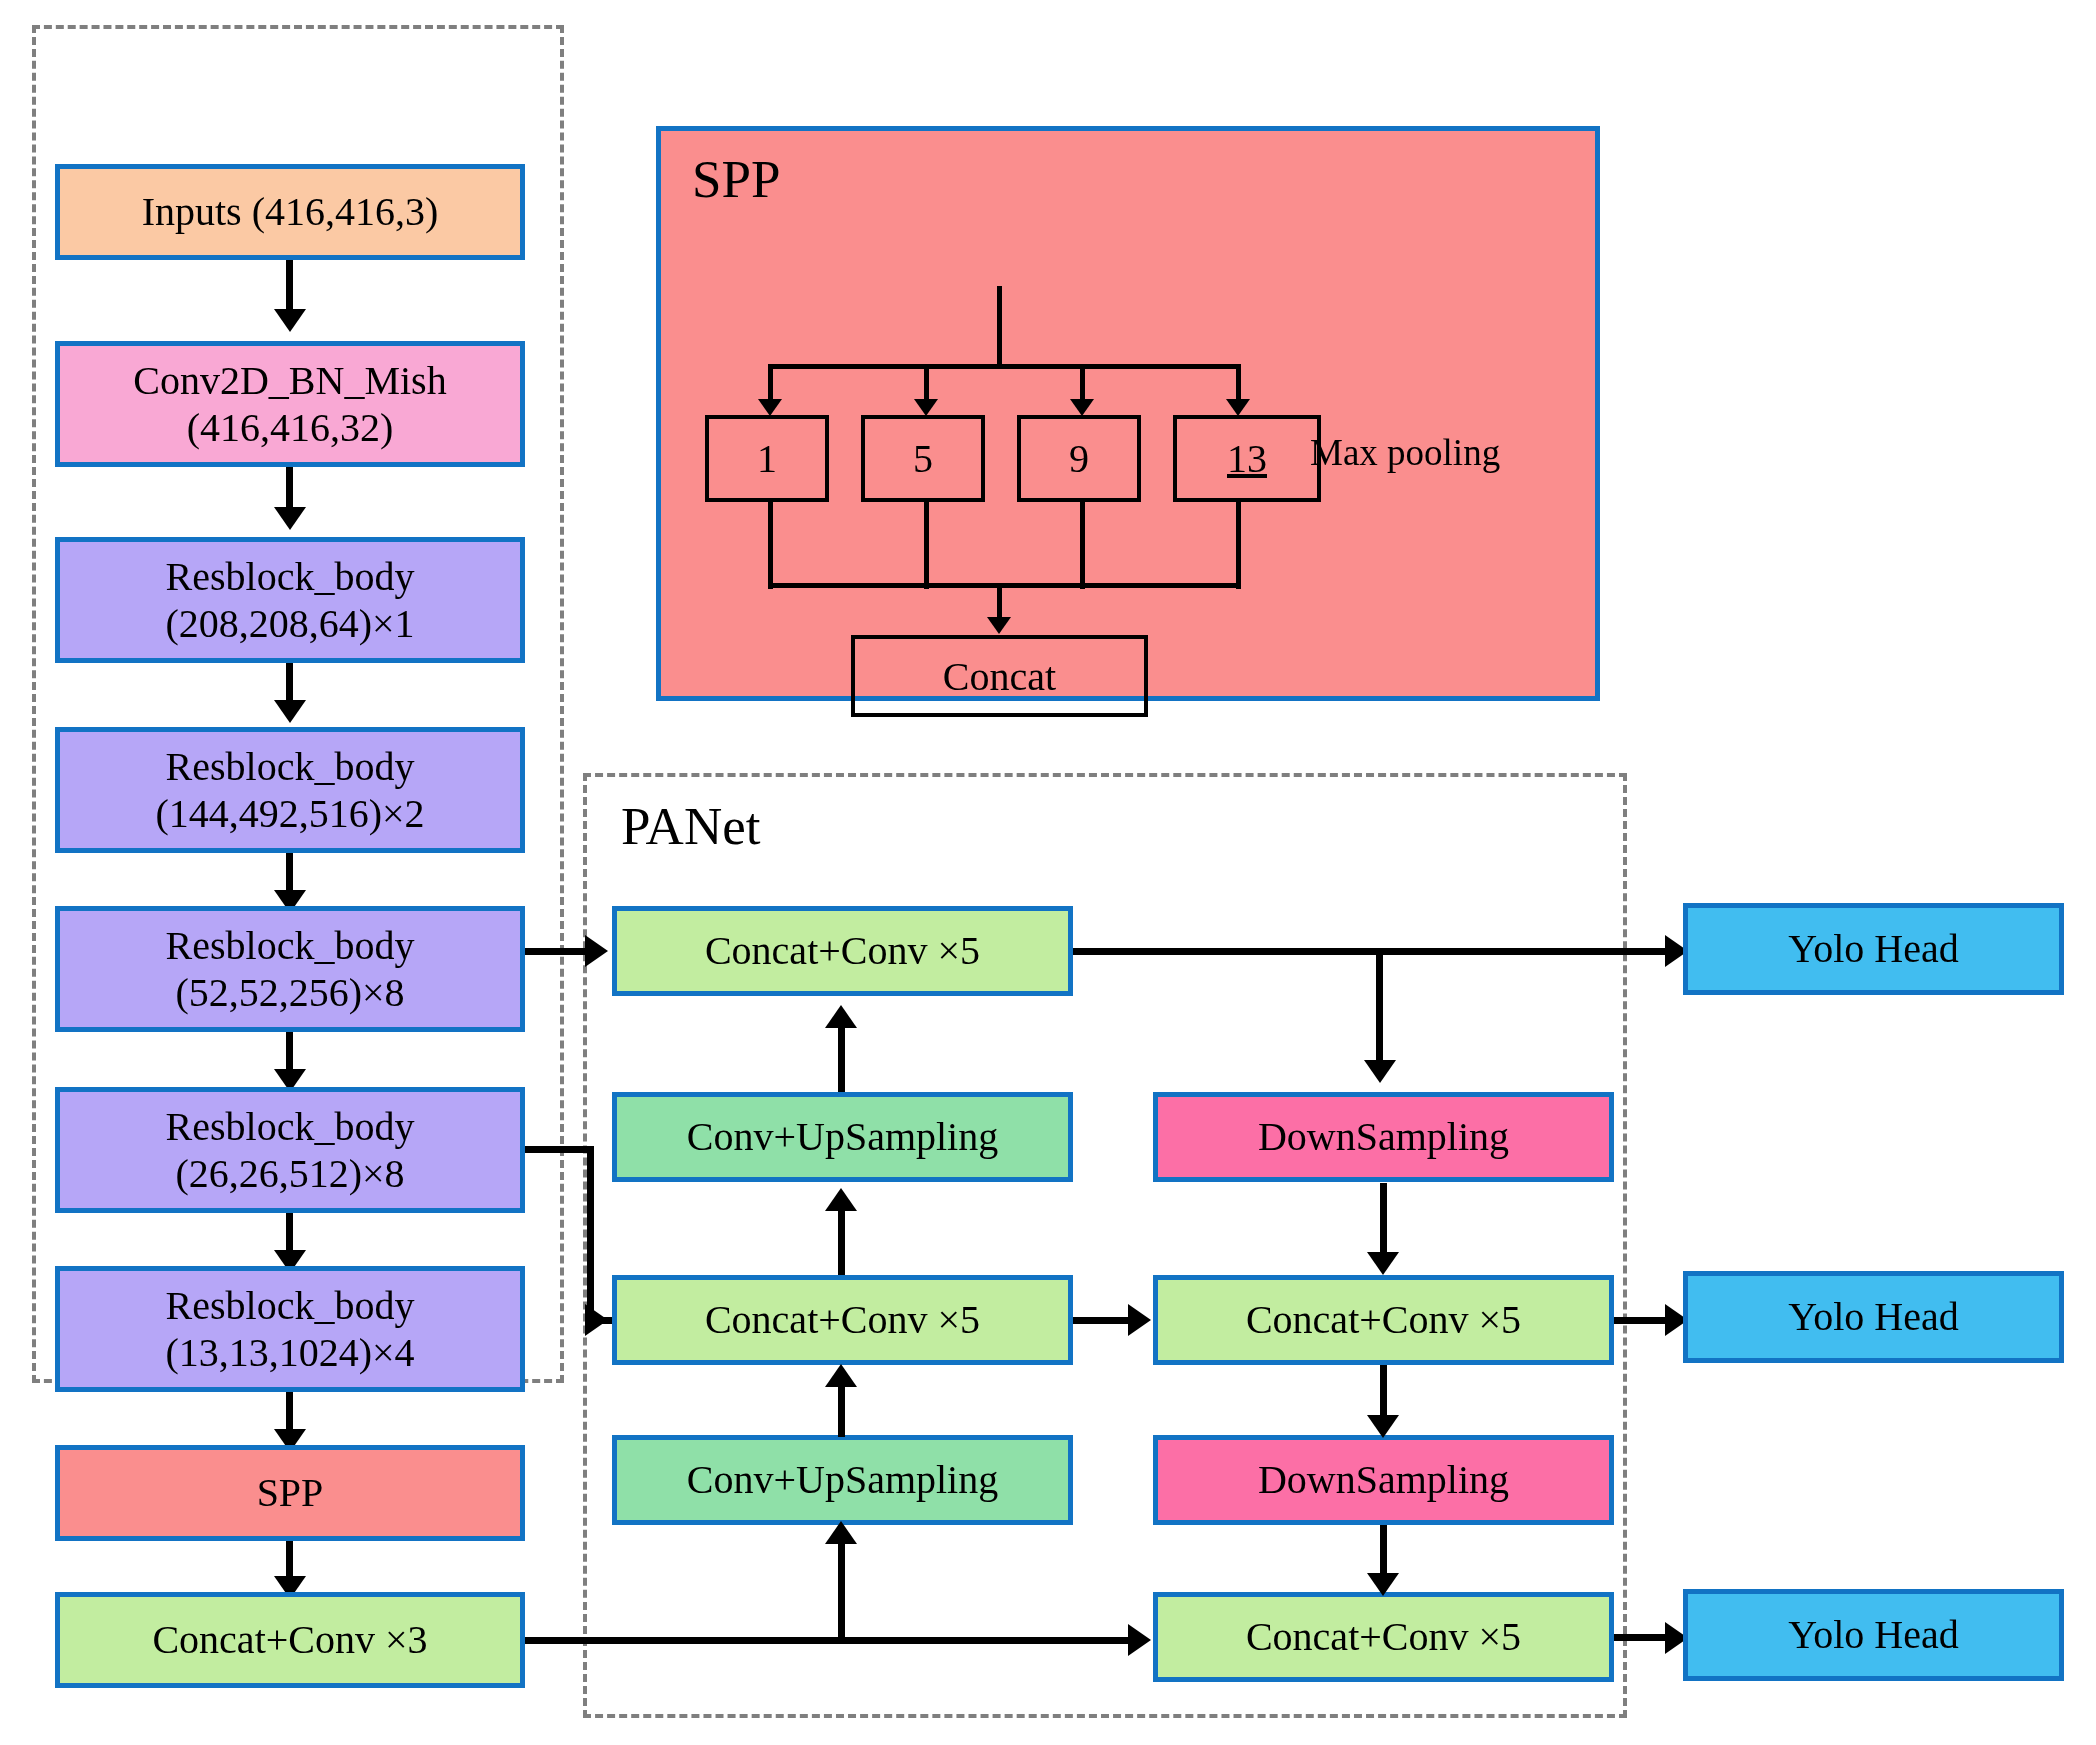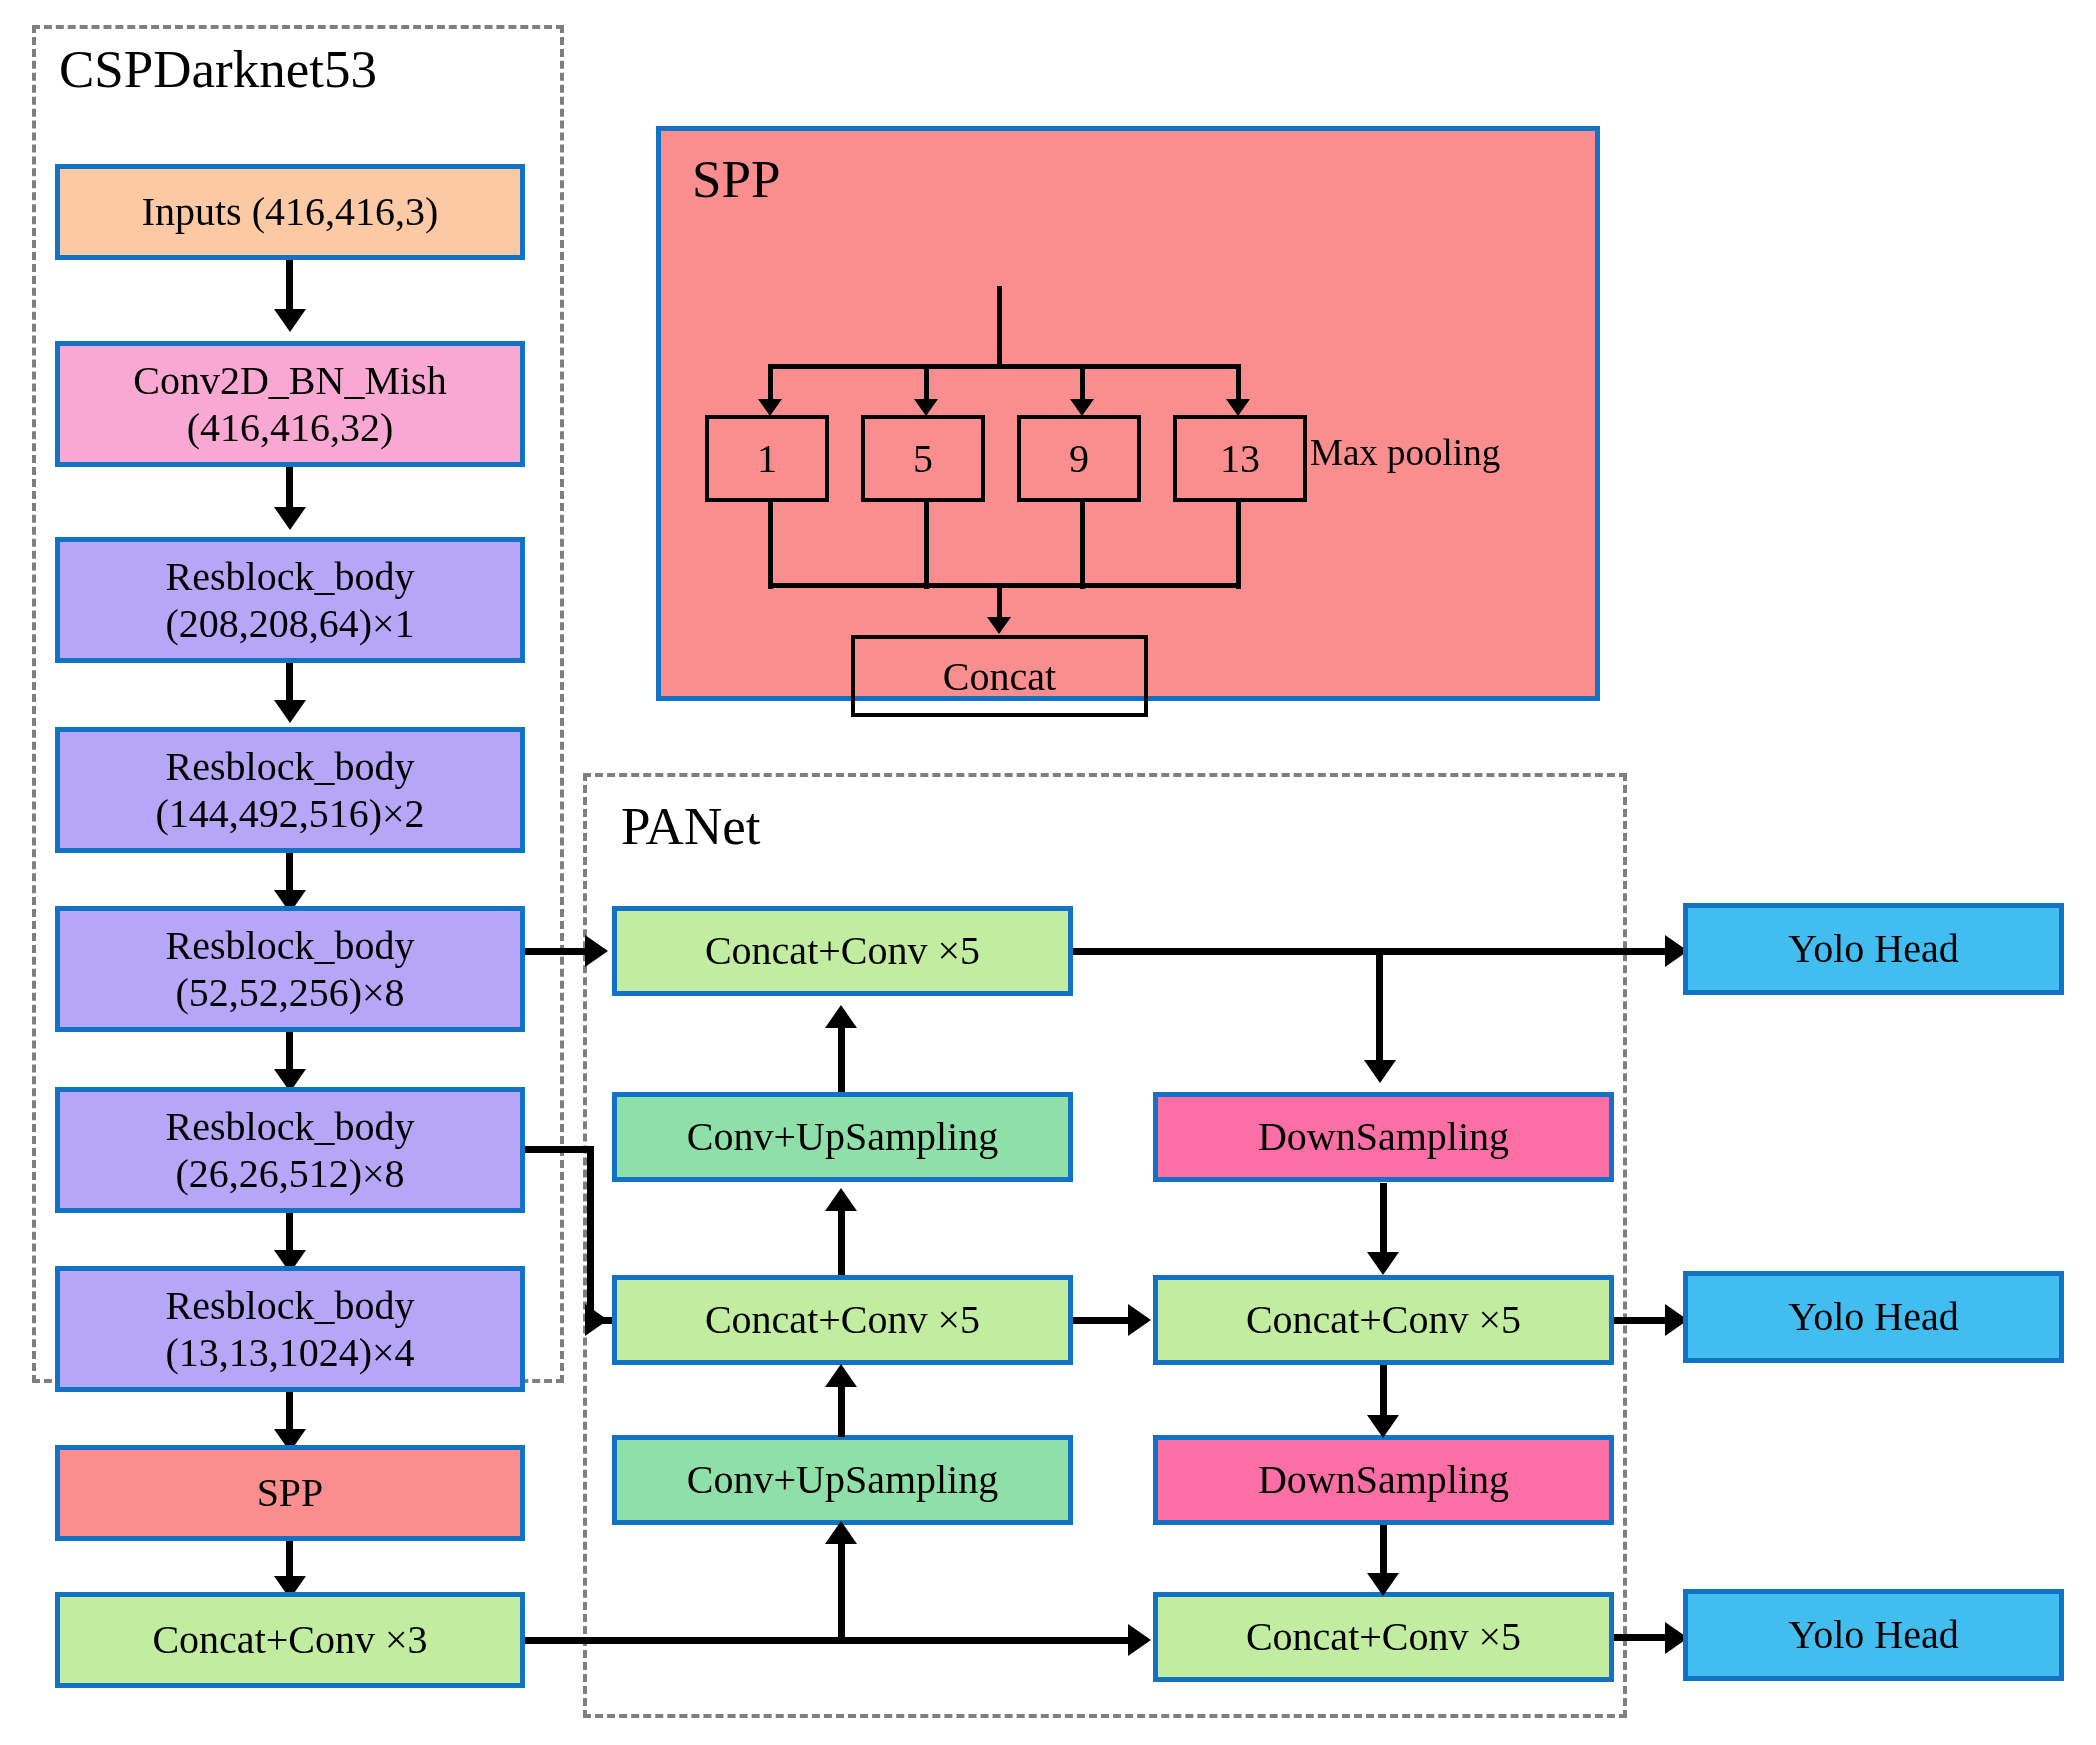--- a/index.html
+++ b/index.html
@@ -45,21 +45,20 @@
   .ar.up{border-left:16px solid transparent;border-right:16px solid transparent;border-bottom:23px solid #000;}
   .ar.right{border-top:16px solid transparent;border-bottom:16px solid transparent;border-left:23px solid #000;}
   .ar.down.sm{border-left:12.4px solid transparent;border-right:12.4px solid transparent;border-top:17.7px solid #000;}
 </style>
 </head>
 <body>
 
 <div id="stage">
 
   <div class="group" style="left:32px;top:25px;width:532px;height:1358px;"></div>
-  <div class="group-title" style="left:59px;top:43px;">CSPDarknet53</div>
 
   <div class="box c-orange" style="left:55px;top:164px;width:470px;height:96px;">Inputs (416,416,3)</div>
   <div class="ln v" style="left:286px;top:260px;height:64px;"></div>
   <div class="ar down" style="left:274px;top:309px;"></div>
 
   <div class="box c-mint two-line" style="left:55px;top:341px;width:470px;height:126px;flex-direction:column;">
     <span>Conv2D_BN_Mish</span>
     <span>(416,416,32)</span>
   </div>
   <div class="ln v" style="left:286px;top:467px;height:55px;"></div>
@@ -119,21 +118,21 @@
   <div class="ln v thin" style="left:924px;top:364px;height:44px;"></div>
   <div class="ar down sm" style="left:914px;top:399px;"></div>
   <div class="ln v thin" style="left:1080px;top:364px;height:44px;"></div>
   <div class="ar down sm" style="left:1070px;top:399px;"></div>
   <div class="ln v thin" style="left:1236px;top:364px;height:44px;"></div>
   <div class="ar down sm" style="left:1226px;top:399px;"></div>
 
   <div class="pbox" style="left:705px;top:415px;width:124px;height:87px;">1</div>
   <div class="pbox" style="left:861px;top:415px;width:124px;height:87px;">5</div>
   <div class="pbox" style="left:1017px;top:415px;width:124px;height:87px;">9</div>
-  <div class="pbox" style="left:1173px;top:415px;width:134px;height:87px;">13</div>
+  <div class="pbox" style="left:1173px;top:415px;width:148px;height:87px;text-decoration:underline;">13</div>
   <div class="plabel" style="left:1310px;top:431px;">Max pooling</div>
 
   <div class="ln v thin" style="left:768px;top:502px;height:87px;"></div>
   <div class="ln v thin" style="left:924px;top:502px;height:87px;"></div>
   <div class="ln v thin" style="left:1080px;top:502px;height:87px;"></div>
   <div class="ln v thin" style="left:1236px;top:502px;height:87px;"></div>
   <div class="ln h thin" style="left:768px;top:583px;width:473px;"></div>
 
   <div class="ln v thin" style="left:997px;top:583px;height:43px;"></div>
   <div class="ar down sm" style="left:987px;top:617px;"></div>

